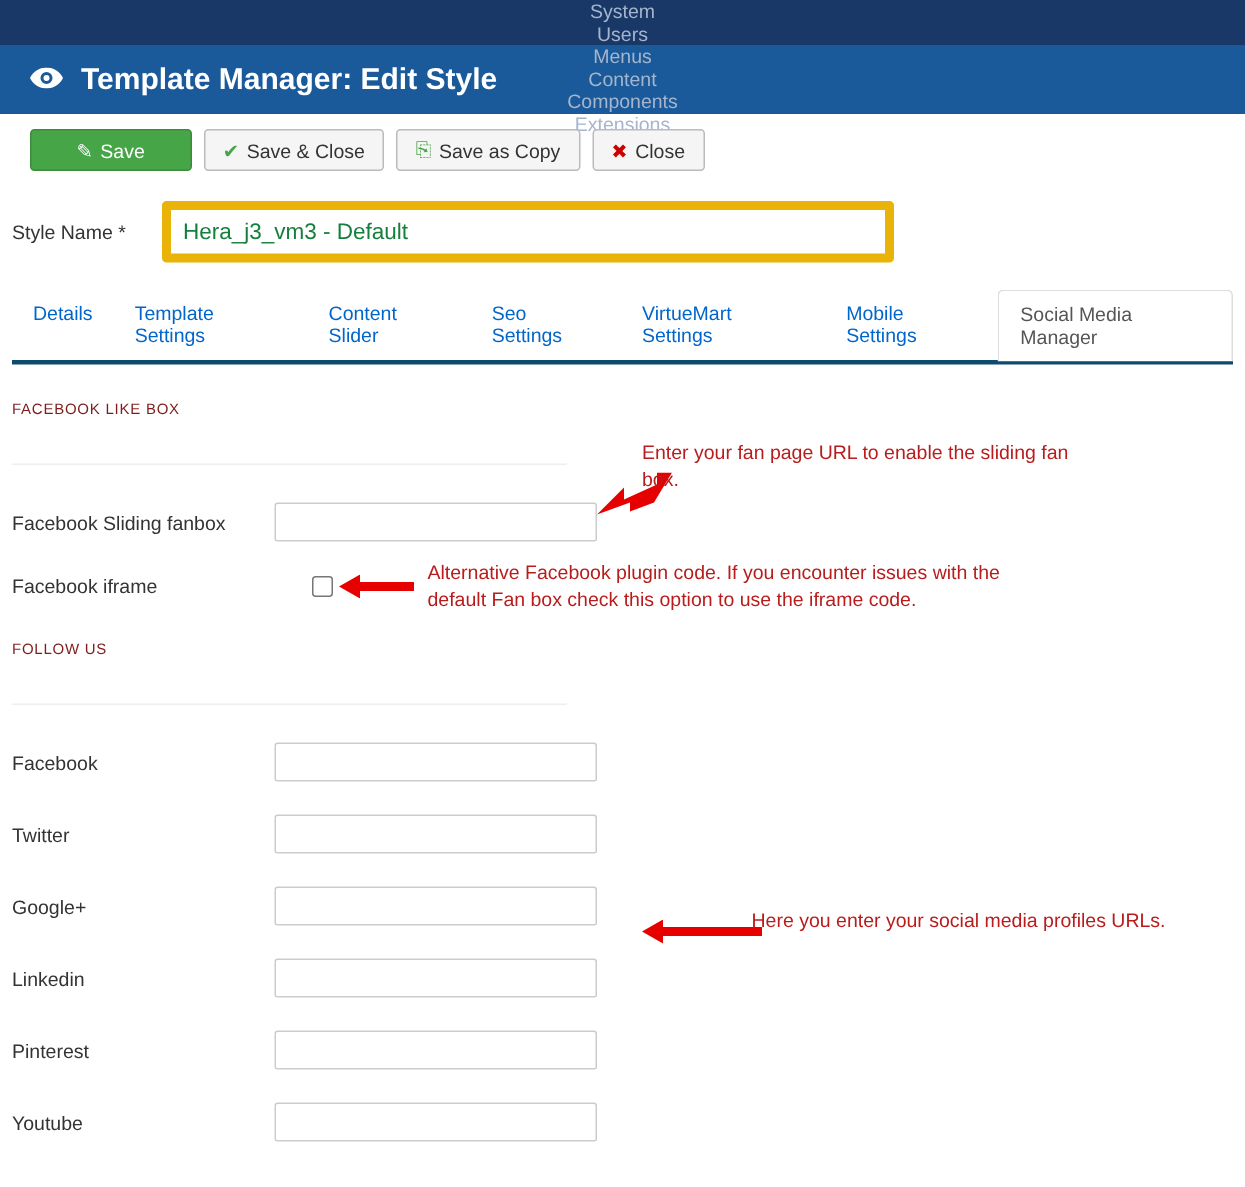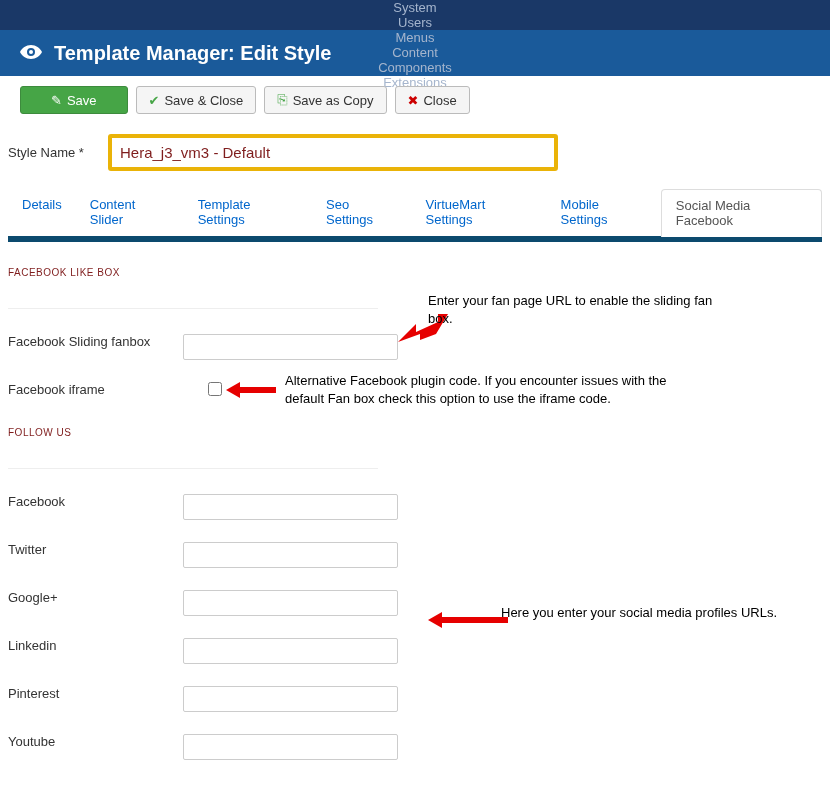--- a/index.html
+++ b/index.html
@@ -15,36 +15,36 @@
     
     .toolbar { padding: 10px 20px; display: flex; gap: 8px; }
     .btn { border: 1px solid #bbb; border-radius: 3px; padding: 5px 12px; font-size: 13px; cursor: pointer; display: inline-flex; align-items: center; gap: 5px; background: #f5f5f5; color: #333; }
     .btn-green { background: #46a546; color: #fff; border-color: #3d8b3d; padding: 5px 30px; }
     .icon-s { display: inline-block; }
     
     .content { padding: 10px 8px; }
     
     .field-row { display: flex; align-items: center; margin-bottom: 18px; }
     .field-label { width: 100px; color: #333; font-size: 13px; }
-    .text-input { border: 4px solid #eab308; border-radius: 3px; padding: 6px 8px; font-size: 15px; width: 450px; color: #7f1d1d; }
+    .text-input { border: 6px solid #eab308; border-radius: 3px; padding: 6px 8px; font-size: 15px; width: 488px; color: #15803d; }
     
-    .tabs { display: flex; border-bottom: 6px solid #0c4a6e; margin-bottom: 25px; }
+    .tabs { display: flex; border-bottom: 3px solid #0c4a6e; margin-bottom: 25px; }
     .tab { padding: 8px 14px; color: #0066cc; font-size: 13px; cursor: pointer; }
     .tab.active { color: #555; border: 1px solid #ddd; border-bottom: 1px solid #fff; border-radius: 4px 4px 0 0; margin-bottom: -1px; background: #fff; }
     
     .section-title { color: #7f1d1d; font-size: 10px; margin-bottom: 20px; letter-spacing: 0.5px; }
     
     .hr { border: none; border-top: 1px solid #eee; margin: 30px 0 25px 0; width: 370px; }
     
-    .form-row { display: flex; align-items: flex-start; margin-bottom: 22px; position: relative; }
+    .form-row { display: flex; align-items: center; margin-bottom: 22px; position: relative; }
     .form-label { width: 175px; color: #333; font-size: 13px; }
     .form-input { border: 1px solid #ccc; border-radius: 2px; padding: 5px 6px; width: 215px; height: 26px; }
     .form-checkbox { width: 14px; height: 14px; margin-left: 25px; }
     
-    .annotation { position: absolute; color: #000000; font-size: 13px; line-height: 1.4; }
+    .annotation { position: absolute; color: #b91c1c; font-size: 13px; line-height: 1.4; }
     .arrow { position: absolute; }
     
     .arrow-svg { fill: #e60000; }
   </style>
 </head>
 <body>
 
 <div class="menubar">
   <svg class="logo" viewBox="0 0 24 24">
       <circle cx="7" cy="7" r="3" fill="#888"></circle>
@@ -92,26 +92,26 @@
 
 <div class="content">
 
   <div class="field-row">
     <label class="field-label">Style Name *</label>
     <input class="text-input" type="text" value="Hera_j3_vm3 - Default" style="">
   </div>
 
   <div class="tabs">
     <div class="tab">Details</div>
+    <div class="tab">Template Settings</div>
     <div class="tab">Content Slider</div>
-    <div class="tab">Template Settings</div>
     <div class="tab">Seo Settings</div>
     <div class="tab">VirtueMart Settings</div>
     <div class="tab">Mobile Settings</div>
-    <div class="tab active">Social Media Facebook</div>
+    <div class="tab active">Social Media Manager</div>
   </div>
 
   <div class="section-title">FACEBOOK LIKE BOX</div>
   <hr class="hr">
 
   <div style="position:relative">
     <div class="form-row">
       <label class="form-label">Facebook Sliding fanbox</label>
       <input class="form-input" type="text" style="">
     </div>

